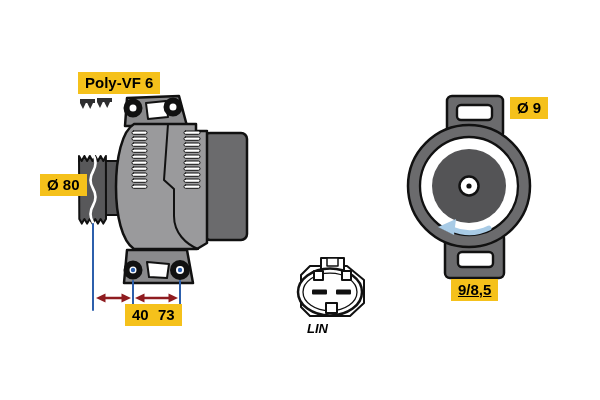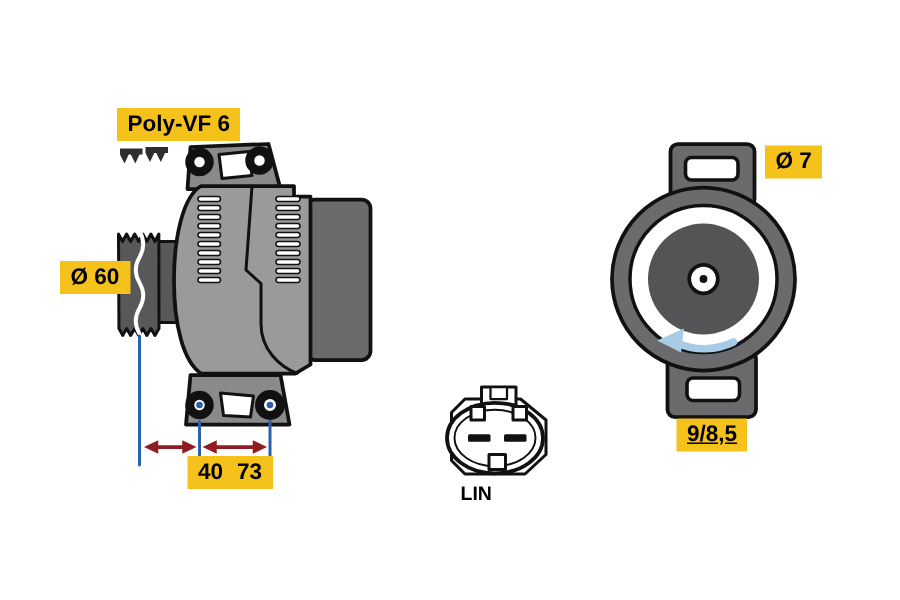--- a/index.html
+++ b/index.html
@@ -135,25 +135,25 @@
         <rect x="336" y="289.5" width="15" height="5" rx="1" fill="#111" stroke="none"></rect>
         <rect x="326" y="303" width="11" height="10" fill="#fff" stroke="#111" stroke-width="2"></rect>
       </g>
 
     </g>
   </svg>
 
   <div class="lbl yellow" style="left:78px;top:72px;">Poly-VF 6</div>
 
 
-  <div class="lbl yellow" style="left:40px;top:174px;">Ø 60</div>
+  <div class="lbl yellow" style="left:40px;top:174px;">Ø 80</div>
 
   <div class="lbl yellow" style="left:98px;top:304px;margin-left:27px;">40</div>
 
   <div class="lbl yellow" style="left:151px;top:304px;">73</div>
 
-  <div class="lbl yellow" style="left:510px;top:97px;">Ø 7</div>
+  <div class="lbl yellow" style="left:510px;top:97px;">Ø 9</div>
 
   <div class="lbl yellow" style="left:451px;top:279px;text-decoration:underline;">9/8,5</div>
 
-  <div class="lbl plain" style="left:307px;top:321px;">LIN</div>
+  <div class="lbl plain" style="left:307px;top:321px;font-style:italic;">LIN</div>
 
 </div>
 
 </body></html>

